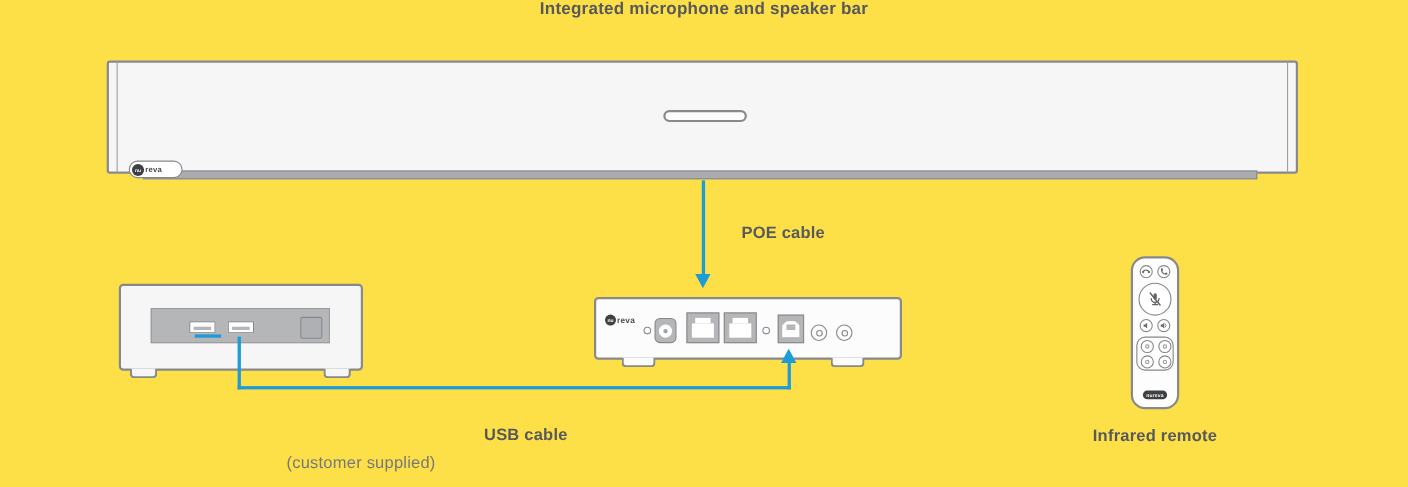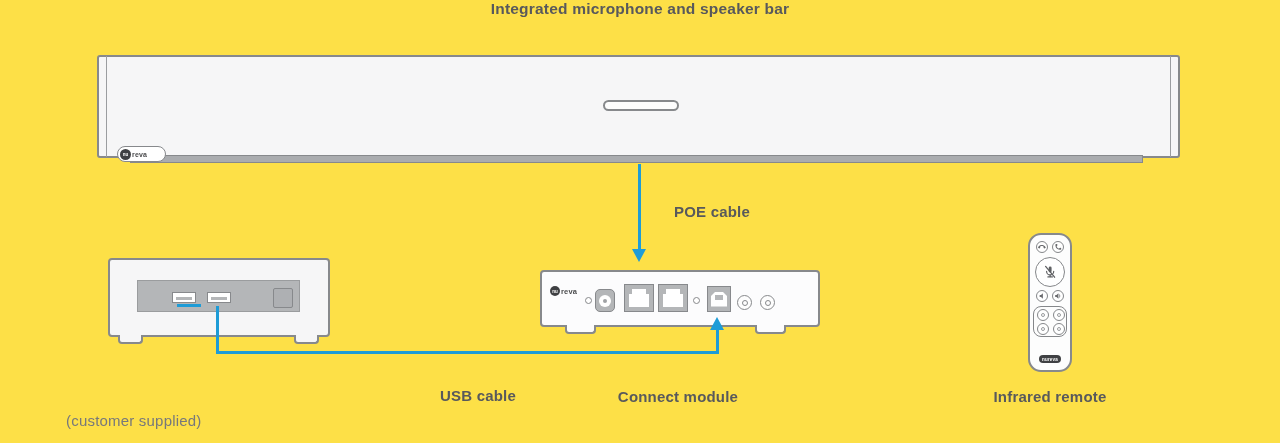--- a/index.html
+++ b/index.html
@@ -8,21 +8,21 @@
     --fill:#f6f6f7;
     --panel:#b4b6b8;
     --label:#58595c;
     --note:#77787b;
   }
   html,body{margin:0;padding:0;background:#fff;}
   .canvas{position:relative;width:1280px;height:443px;background:#fde047;overflow:hidden;
           font-family:"Liberation Sans", sans-serif;}
   .abs{position:absolute;}
   .lbl{font-weight:700;color:var(--label);font-size:15px;text-align:center;letter-spacing:.2px;}
-  .note{font-weight:400;color:var(--note);font-size:15px;text-align:left;letter-spacing:.2px;}
+  .note{font-weight:400;color:var(--note);font-size:15px;text-align:right;letter-spacing:.2px;}
   .cable{background:var(--accent);}
   .device{background:var(--fill);border:2px solid var(--ink);box-sizing:border-box;}
   .circle{border-radius:50%;box-sizing:border-box;background:#fff;border:1.5px solid var(--ink);}
   .rbtn{border:1.2px solid #85878a;border-radius:50%;background:#fff;box-sizing:border-box;
         display:flex;align-items:center;justify-content:center;}
   .logo-pill{display:flex;align-items:center;box-sizing:border-box;margin-top:10px;}
   .logo-circle{background:#3f4043;color:#fff;border-radius:50%;display:flex;align-items:center;
                justify-content:center;font-weight:700;}
   .logo-rest{color:#4a4b4d;font-weight:700;letter-spacing:.2px;}
   .foot{background:var(--fill);border:2px solid var(--ink);border-top:none;
@@ -156,17 +156,16 @@
         <div style="width:4px;height:4px;border-radius:50%;border:1px solid #9a9c9f;box-sizing:border-box;"></div>
       </div>
     </div>
     <div class="abs" style="left:11px;top:122px;width:22px;height:8px;border-radius:4px;background:#3f4043;color:#fff;font-size:4.5px;font-weight:700;display:flex;align-items:center;justify-content:center;letter-spacing:.2px;">nureva</div>
   </div>
 
   <div class="abs note" style="left:66px;top:412px;width:330px;">(customer supplied)</div>
 
   <div class="abs lbl" style="left:403px;top:387px;width:150px;">USB cable</div>
 
-  <div class="abs lbl" style="left:553px;top:388px;width:250px;">Connect module</div>
 
   <div class="abs lbl" style="left:950px;top:388px;width:200px;">Infrared remote</div>
 
 </div>
 
 </body></html>

